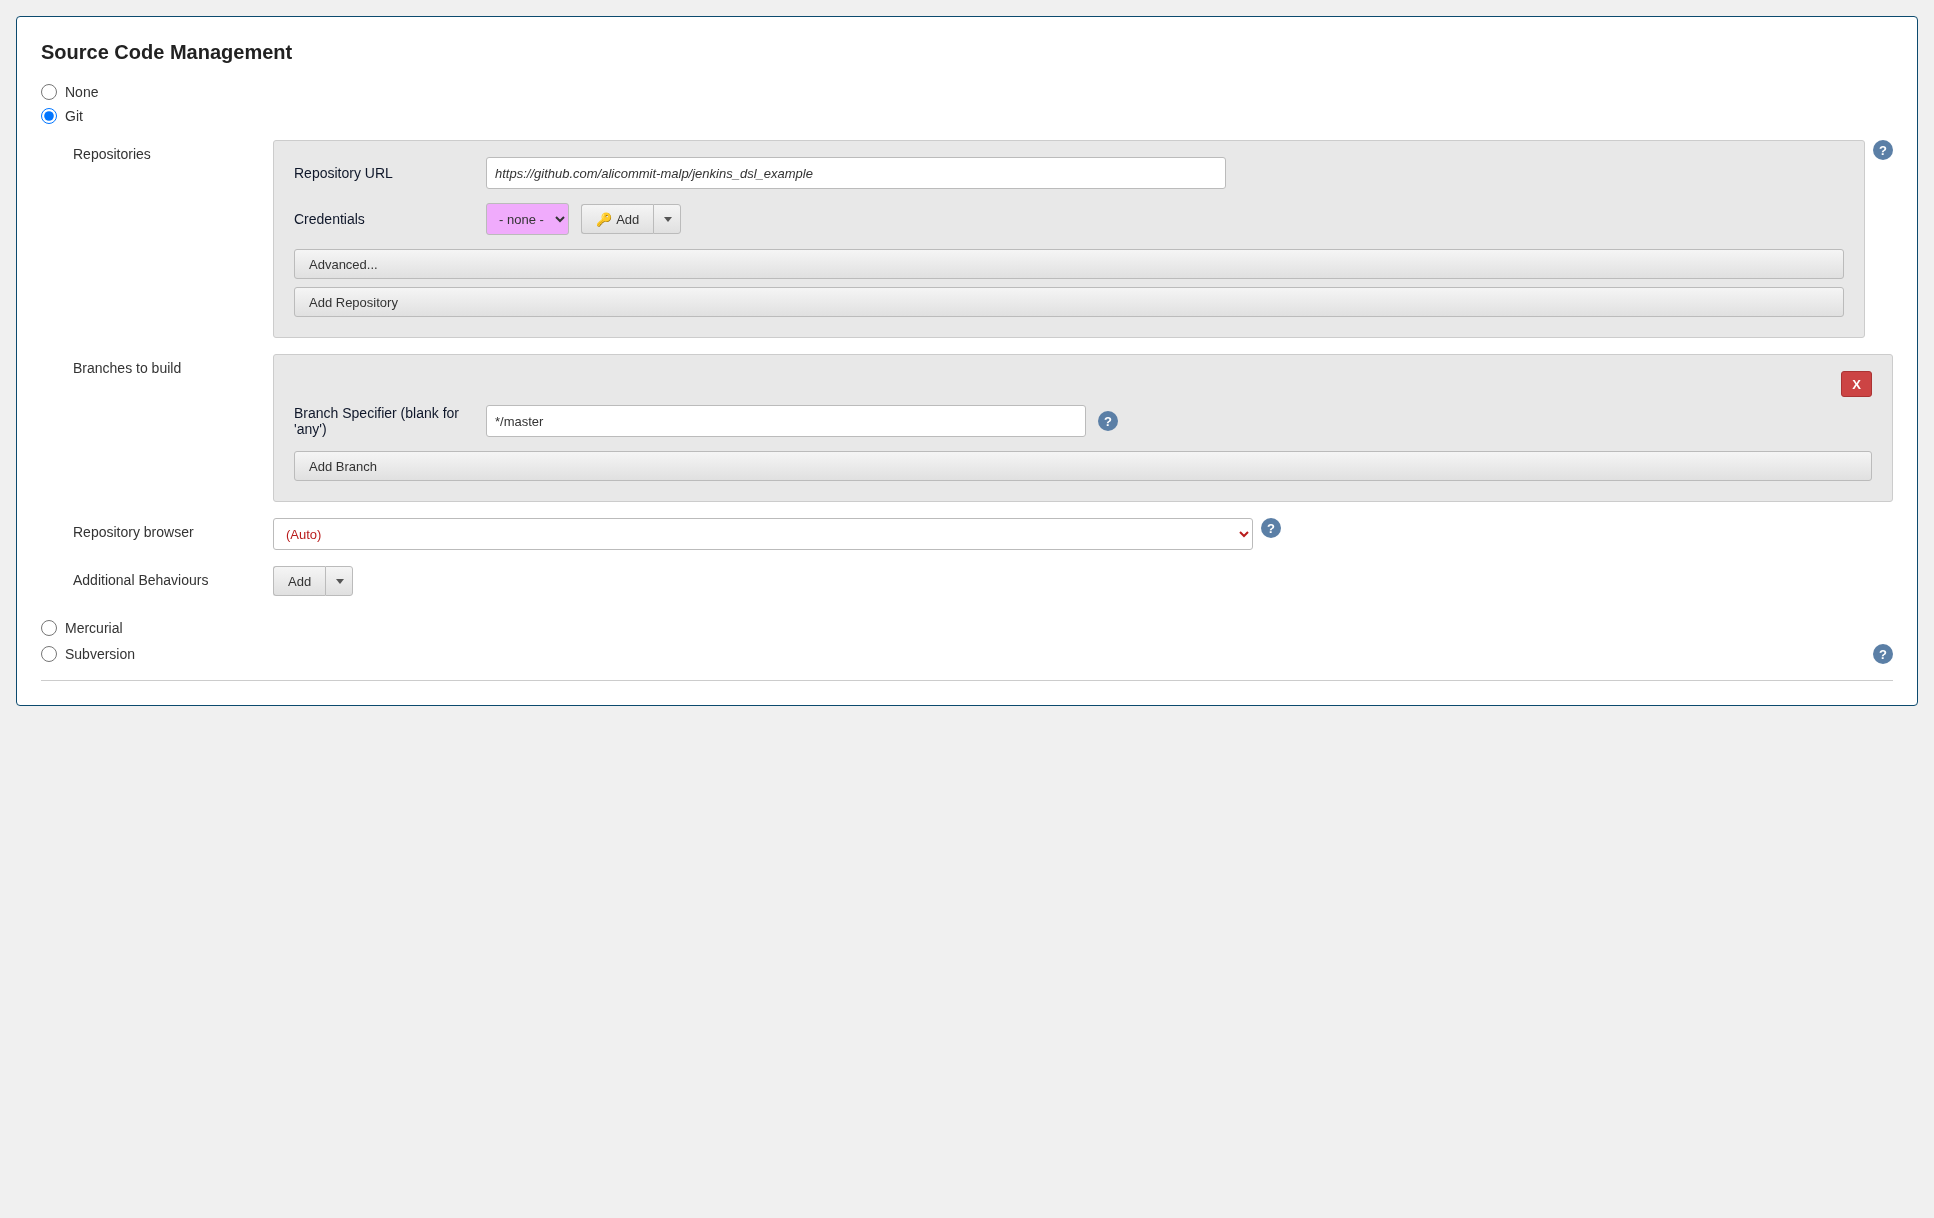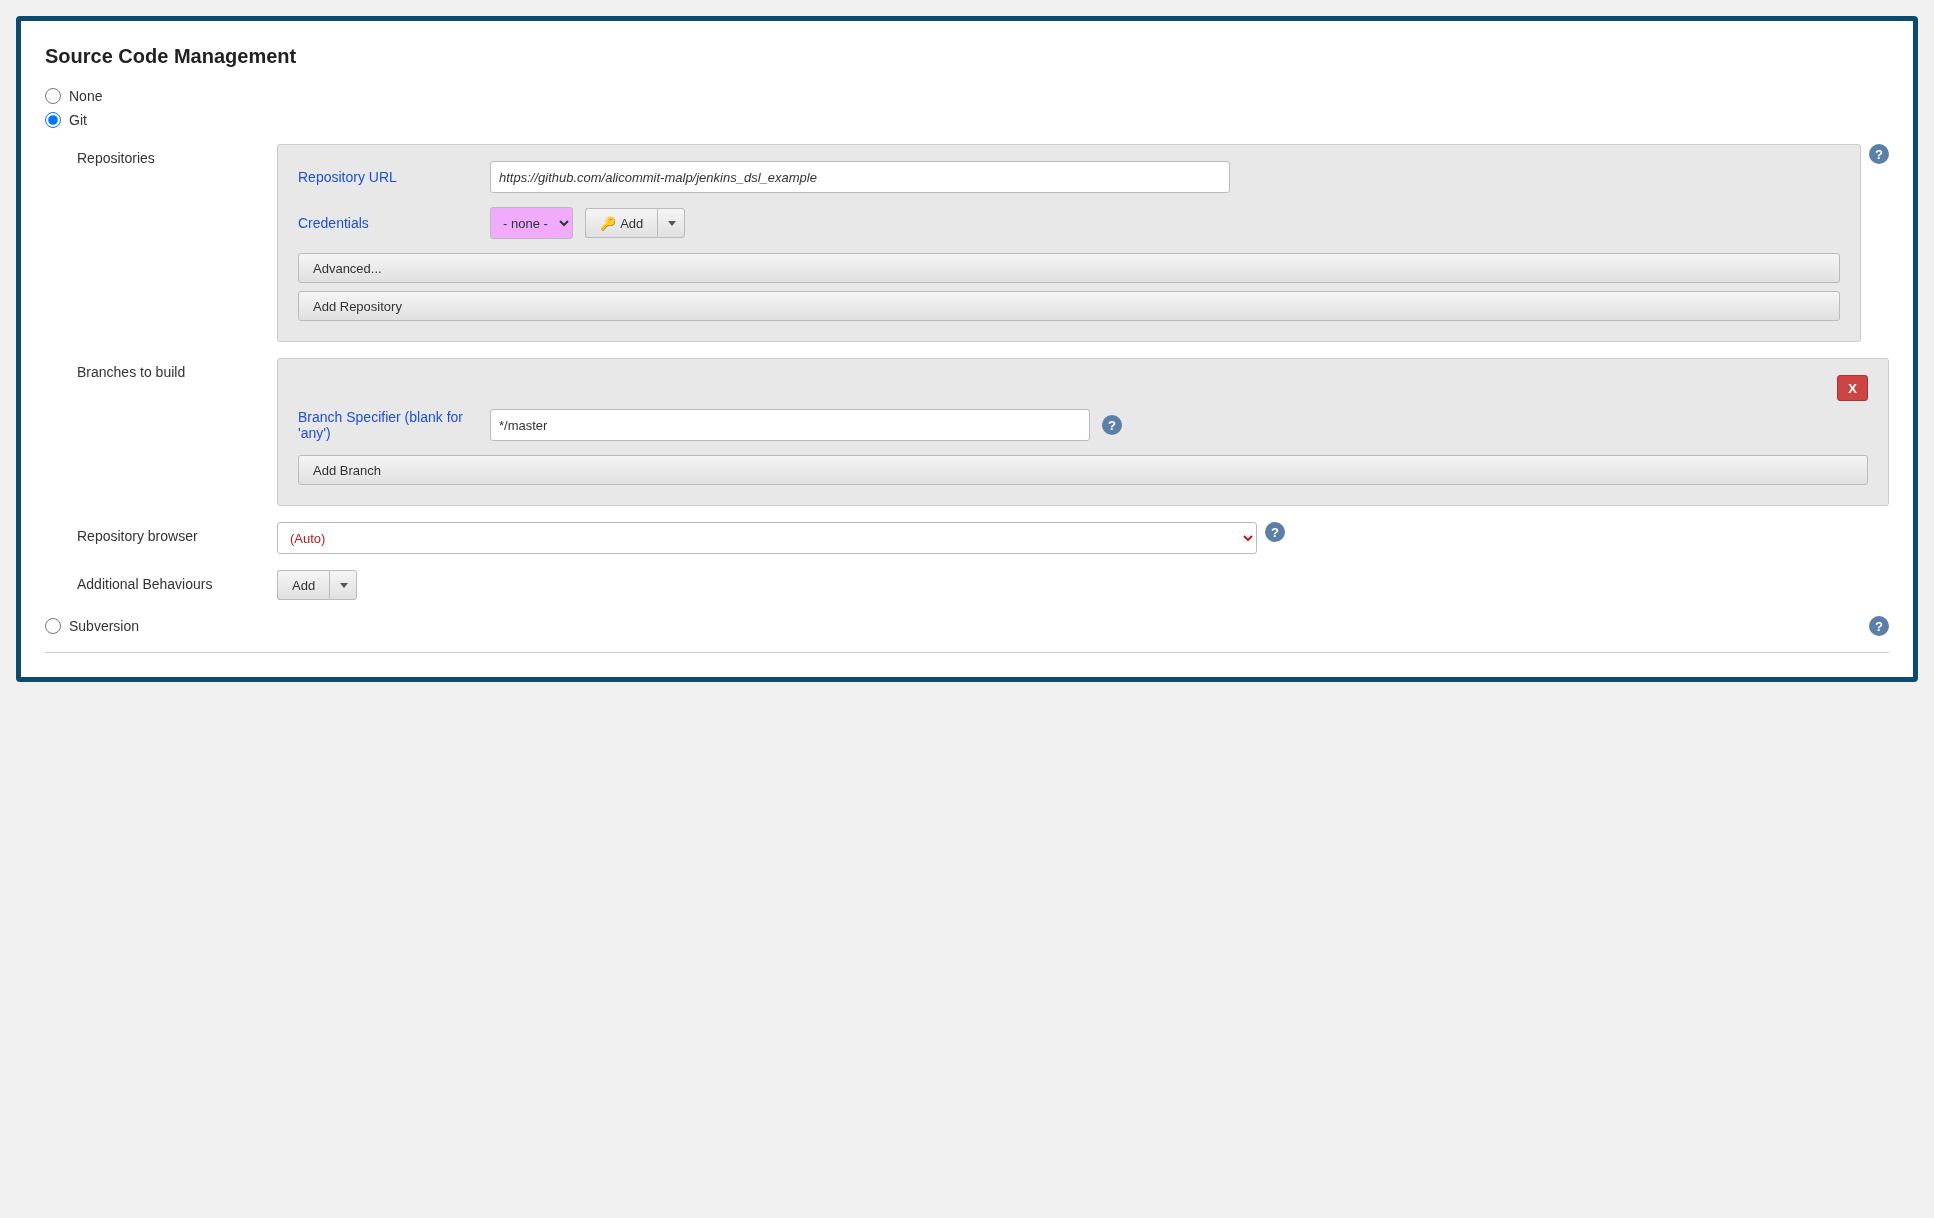--- a/index.html
+++ b/index.html
@@ -4,21 +4,21 @@
   <style>
     * { box-sizing: border-box; margin: 0; padding: 0; }
     body {
       font-family: -apple-system, BlinkMacSystemFont, "Segoe UI", Helvetica, Arial, sans-serif;
       font-size: 14px;
       background: #f0f0f0;
       color: #333;
     }
     .page-container {
       background: #fff;
-      border: 5px solid #0c4a6e;
+      border: 1px solid #0c4a6e;
       border-radius: 4px;
       margin: 16px;
       padding: 24px;
     }
     .section-title {
       font-size: 20px;
       font-weight: bold;
       margin-bottom: 20px;
       color: #222;
     }
@@ -65,21 +65,21 @@
     }
     .sub-form-row {
       display: flex;
       align-items: center;
       margin-bottom: 14px;
       gap: 12px;
     }
     .sub-form-label {
       width: 180px;
       font-size: 14px;
-      color: #1d4ed8;
+      color: #0f172a;
       flex-shrink: 0;
     }
     .text-input {
       height: 32px;
       border: 1px solid #bbb;
       border-radius: 3px;
       padding: 0 8px;
       font-size: 13px;
       background: #fff;
       color: #333;
@@ -314,20 +314,24 @@
             <button class="btn-arrow">
               <span class="caret"></span>
             </button>
           </div>
         </div>
       </div>
     </div>
 
   </div>
 
+  <div class="radio-group bottom-radios">
+    <input type="radio" name="scm" id="scm-mercurial" style="">
+    <label for="scm-mercurial">Mercurial</label>
+  </div>
 
   <div class="form-row" style="align-items: center; margin-bottom: 0; margin-top: 8px;">
     <div class="radio-group" style="flex:1; margin-bottom:0;">
       <input type="radio" name="scm" id="scm-subversion" style="">
       <label for="scm-subversion">Subversion</label>
     </div>
     <div class="help-icon">?</div>
   </div>
 
   <div class="bottom-divider"></div>

